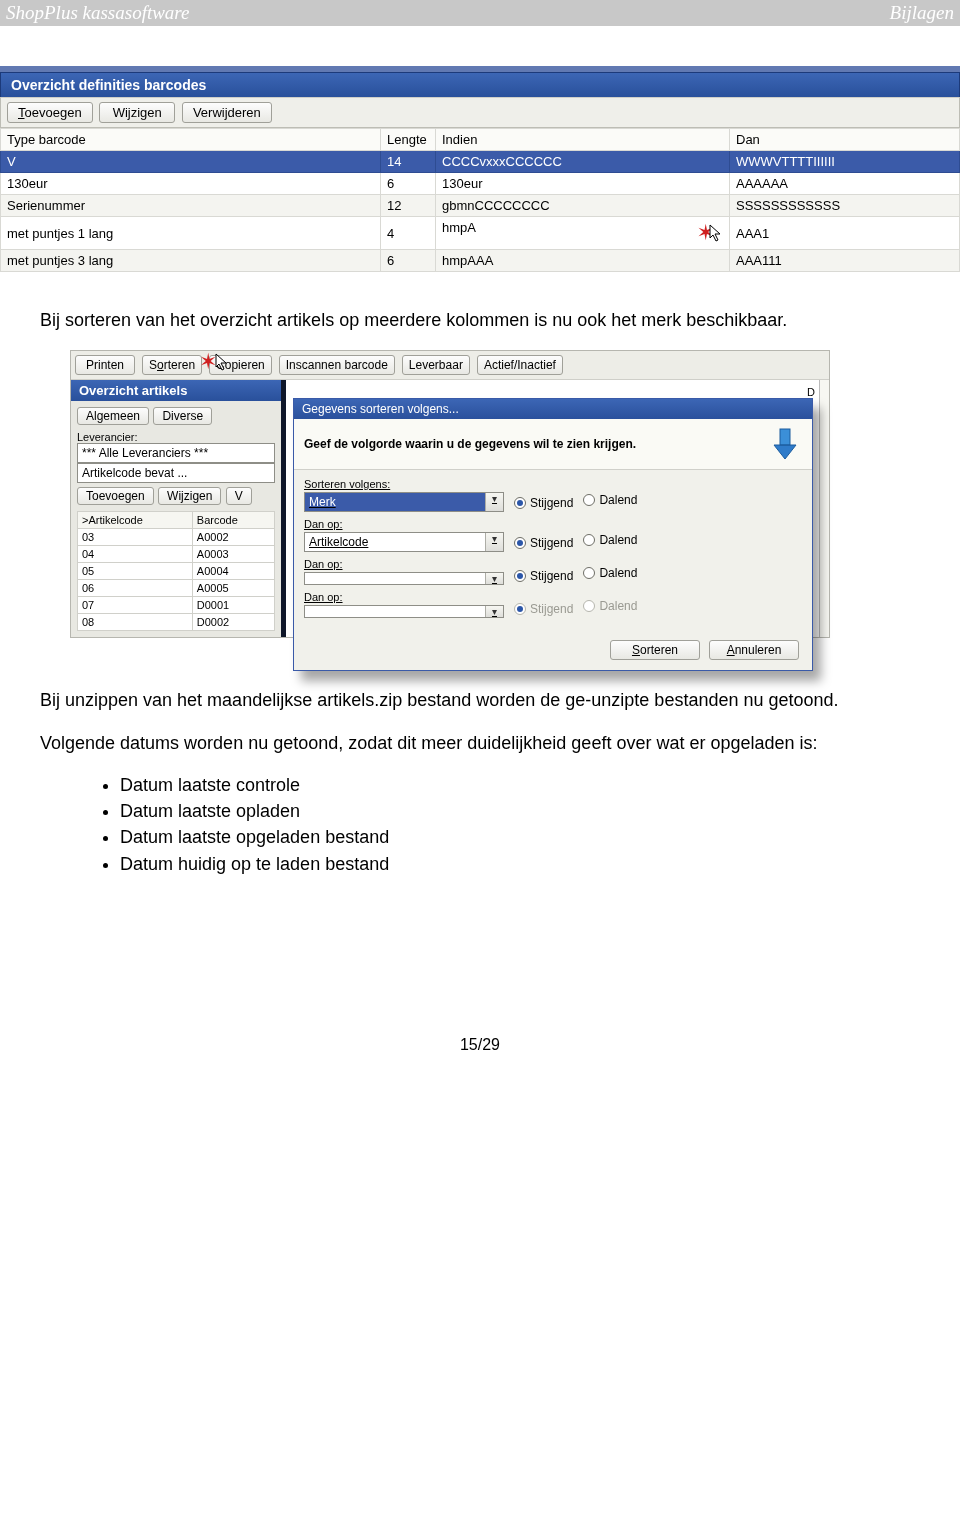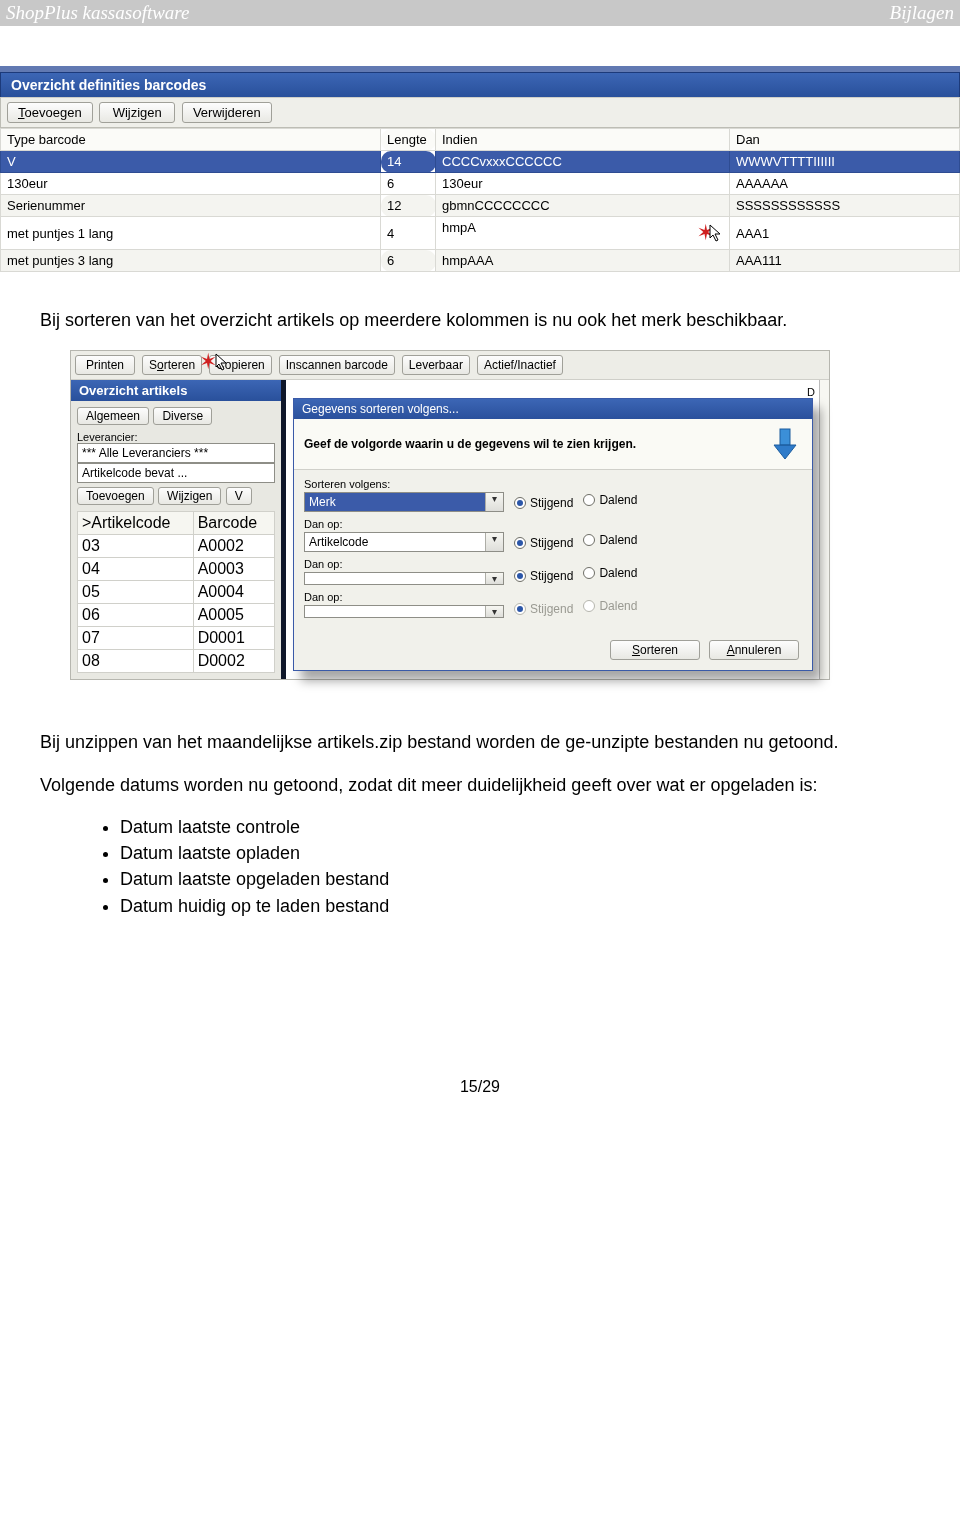--- a/index.html
+++ b/index.html
@@ -66,21 +66,21 @@
   table.grid th {
     background: #fbfbf8;
     font-weight: normal;
   }
   table.grid tr.sel td {
     background: #3b5ba9;
     color: #fff;
     border-color: #2e4c92;
   }
   table.grid tr.alt td { background: #f4f4f0; }
-  .lengte { text-align: right; width: 55px; border-radius: 10px; }
+  .lengte { text-align: right; width: 55px; }
   .tcol-type { width: 380px; }
   .tcol-indien { }
   .tcol-dan { width: 230px; }
   .cursor-star {
     color: #d02020;
     font-size: 22px;
     display: inline-block;
     vertical-align: middle;
     margin-right: -6px;
   }
@@ -150,21 +150,21 @@
   .fieldbox {
     width: 198px;
     background: #fff;
     border: 1px solid #8e8e87;
     padding: 2px 4px;
     font-size: 12px;
   }
   .mini-table {
     width: 100%;
     border-collapse: collapse;
-    font-size: 16px;
+    font-size: 11px;
   }
   .mini-table th, .mini-table td {
     border: 1px solid #d0d0ca;
     padding: 2px 4px;
     background: #fff;
     font-weight: normal;
     text-align: left;
   }
   .mini-table th { background: #f6f6f1; }
 
@@ -216,21 +216,21 @@
     border: 0;
     display: inline-block;
   }
   .sortdlg-body { padding: 8px 10px; }
   .sortrow {
     display: flex;
     align-items: flex-end;
     gap: 10px;
     margin-bottom: 6px;
   }
-  .sortrow .lblcol { width: 200px; }
+  .sortrow .lblcol { width: 200px; text-decoration: underline; }
   .sortrow .lblcol .lbl { font-size: 11px; margin-bottom: 2px; }
   .combo {
     display: flex;
     width: 200px;
     border: 1px solid #8e8e87;
     background: #fff;
   }
   .combo.sel { background: #3b5ba9; color: #fff; }
   .combo .val { flex: 1; padding: 2px 4px; font-size: 12px; }
   .combo .dd {

